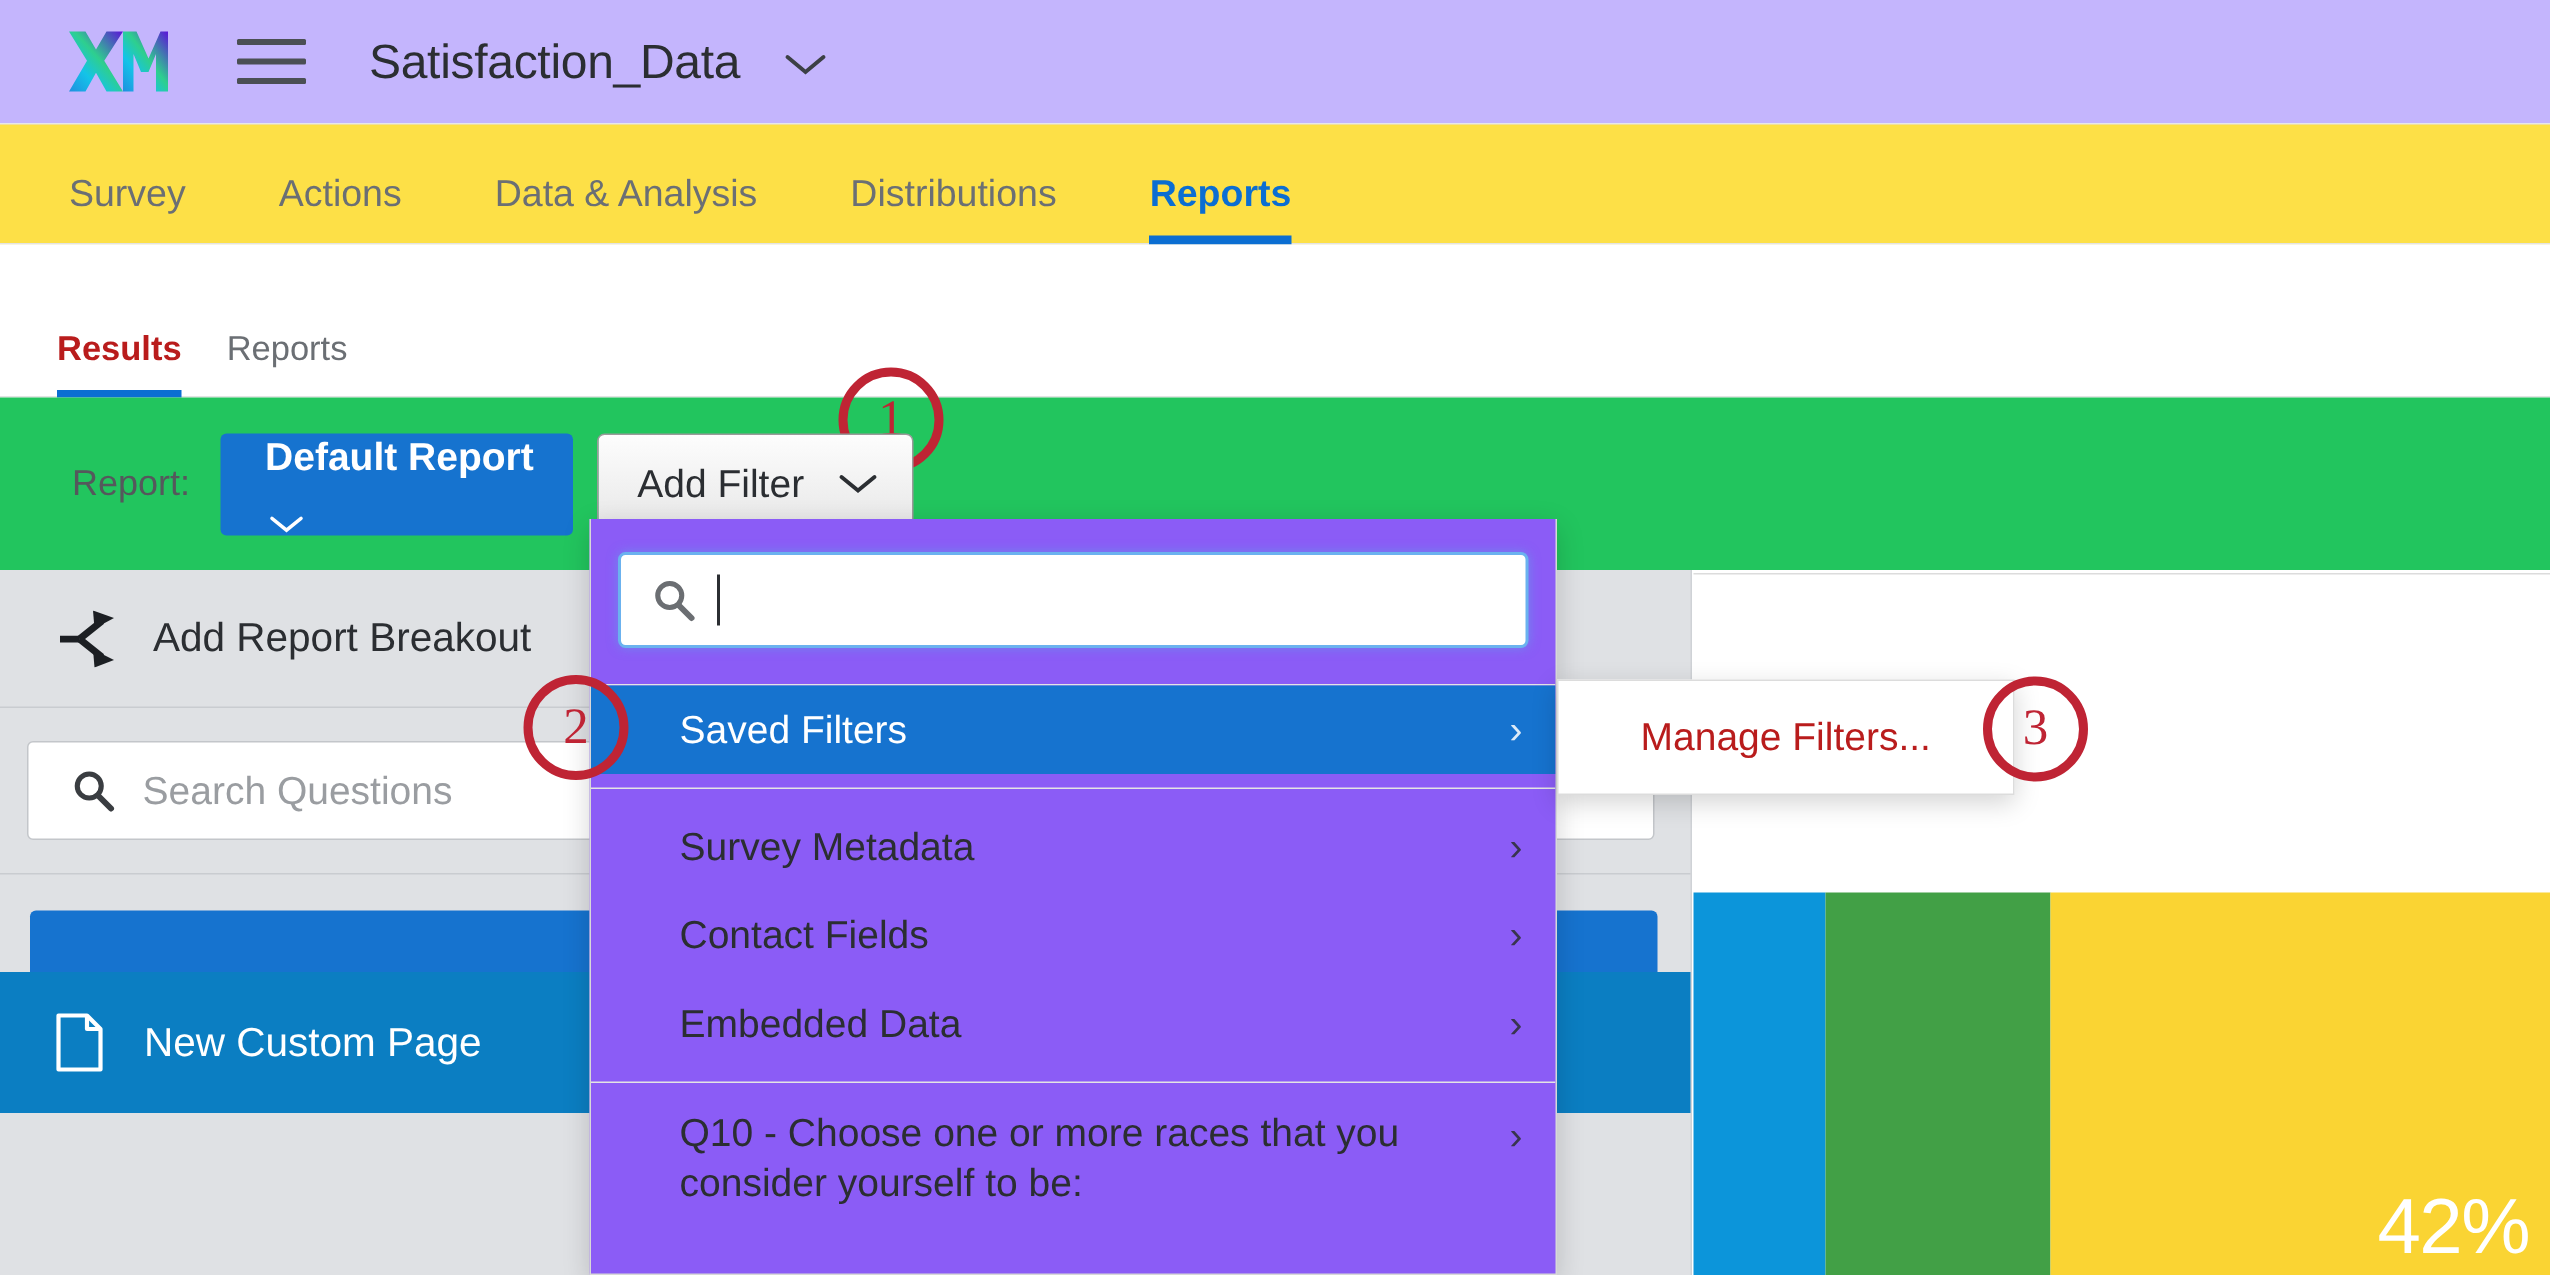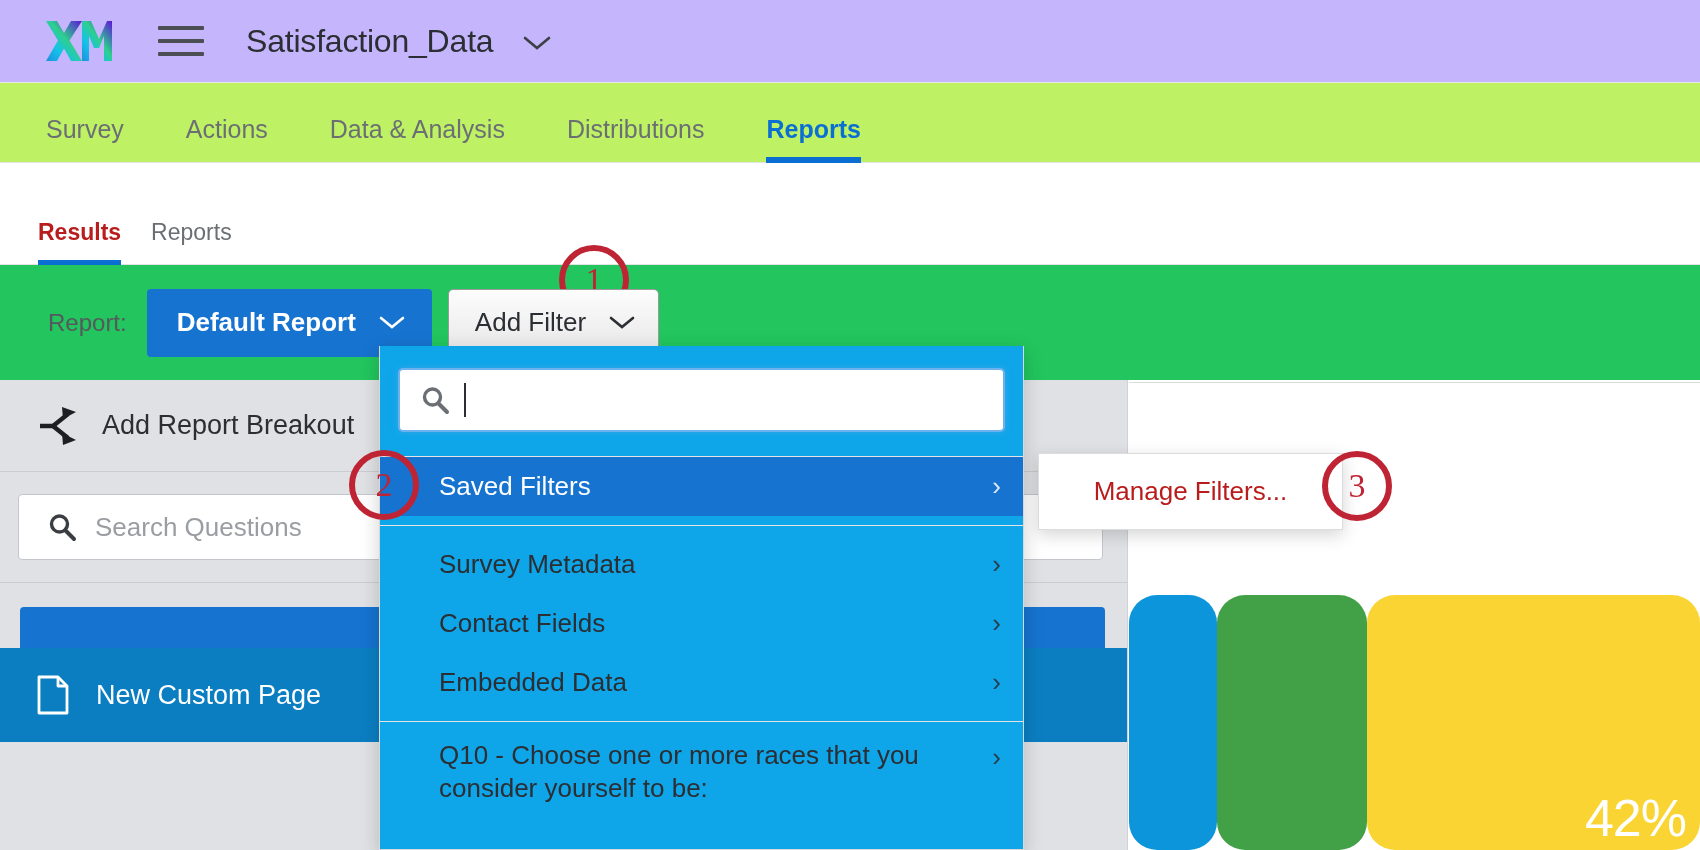--- a/index.html
+++ b/index.html
@@ -27,21 +27,21 @@
   .hamburger span { display:block; height: 4px; background: #4b4f54; border-radius: 1px; }
   .proj-title {
     margin-left: 42px; font-size: 32px; color: #2b2e32; font-weight: 400;
     letter-spacing: -0.2px; white-space: nowrap;
   }
   .proj-caret { margin-left: 20px; display:inline-block; }
 
   
   .mainnav {
     position: absolute; left: 0; top: 83px; width: 1700px; height: 80px;
-    background: #bef264; border-bottom: 1px solid #e3e3e3;
+    background: #fde047; border-bottom: 1px solid #e3e3e3;
     display: flex; align-items: flex-end;
   }
   .mainnav .tab {
     font-size: 25px; color: #6b6f74; padding: 0 0 18px 0; margin-right: 62px;
     cursor: pointer; position: relative; white-space: nowrap;
   }
   .mainnav .tab:first-child { margin-left: 46px; }
   .mainnav .tab.active { color: #0b6ed2; font-weight: 700; }
   .mainnav .tab.active::after {
     content: ""; position: absolute; left: 0; right: 0; bottom: -1px;
@@ -67,22 +67,22 @@
 
   
   .toolbar {
     position: absolute; left: 0; top: 265px; width: 1700px; height: 115px;
     background: #22c55e; display: flex; align-items: center;
   }
   .toolbar .lbl { margin-left: 48px; font-size: 24px; color: #55585c; }
   .btn-primary {
     margin-left: 20px; height: 68px; background: #1673cf; color: #fff;
     border: none; border-radius: 4px; font-size: 26px; font-weight: 700;
-    padding: 0 26px 0 30px; display: flex; align-items: center; gap: 22px;
-    cursor: pointer; font-family: inherit;
+    padding: 0 26px 0 30px; display: flex; gap: 22px;
+    cursor: pointer; font-family: inherit; flex-direction: column;
   }
   .btn-default {
     margin-left: 16px; height: 68px;
     background: linear-gradient(#fdfdfd, #e6e6e6);
     color: #2b2e32; border: 1px solid #9a9a9a; border-radius: 5px;
     font-size: 26px; padding: 0 22px 0 26px;
     display: flex; align-items: center; gap: 22px; cursor: pointer;
     font-family: inherit; position: relative; z-index: 40;
   }
 
@@ -115,30 +115,30 @@
     gap: 26px; padding-left: 36px; cursor: pointer;
   }
   .newpage .txt { font-size: 27px; }
 
   .mainpane { position: absolute; left: 1129px; top: 0; right: 0; height: 470px; background:#fff; }
   .mainpane .divider { position:absolute; left:0; right:0; top: 2px; border-top:1px solid #dcdcdc; }
   .barrow {
     position: absolute; left: 0; right: 0; top: 215px; bottom: 0;
     display: flex;
   }
-  .bar { height: 100%; position: relative; border-radius: 28px; }
+  .bar { height: 100%; position: relative; }
   .bar .pct {
     position: absolute; right: 14px; bottom: 2px; color: #fff;
     font-size: 52px; font-weight: 400; letter-spacing: -1px; white-space: nowrap;
   }
 
   
   .dropdown {
-    position: absolute; left: 379px; top: 346px; width: 645px;
-    background: #0ea5e9; border: 1px solid #d8d8d8; border-top: none;
+    position: absolute; left: 393px; top: 346px; width: 645px;
+    background: #8b5cf6; border: 1px solid #d8d8d8; border-top: none;
     box-shadow: 0 6px 18px rgba(0,0,0,.18); z-index: 50;
     padding-bottom: 0; height: 504px; overflow: hidden;
   }
   .dd-search {
     margin: 22px 18px 0 18px; height: 64px;
     border: 2px solid #6bb2ef; border-radius: 5px; background: #fff;
     box-shadow: 0 0 7px rgba(90,170,235,.55);
     display: flex; align-items: center; gap: 14px; padding-left: 20px;
   }
   .dd-sep { margin-top: 24px; border-top: 1px solid #e4e4e4; }

